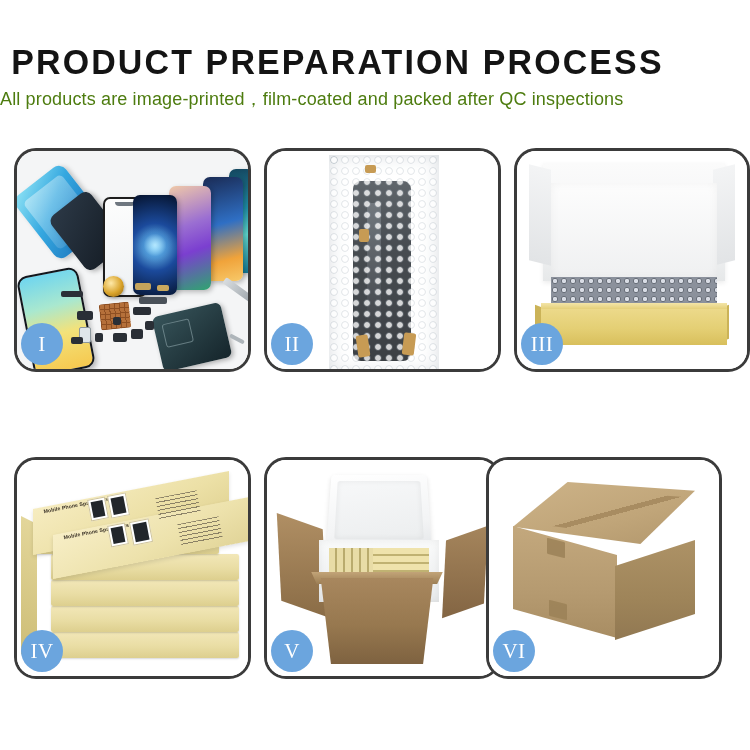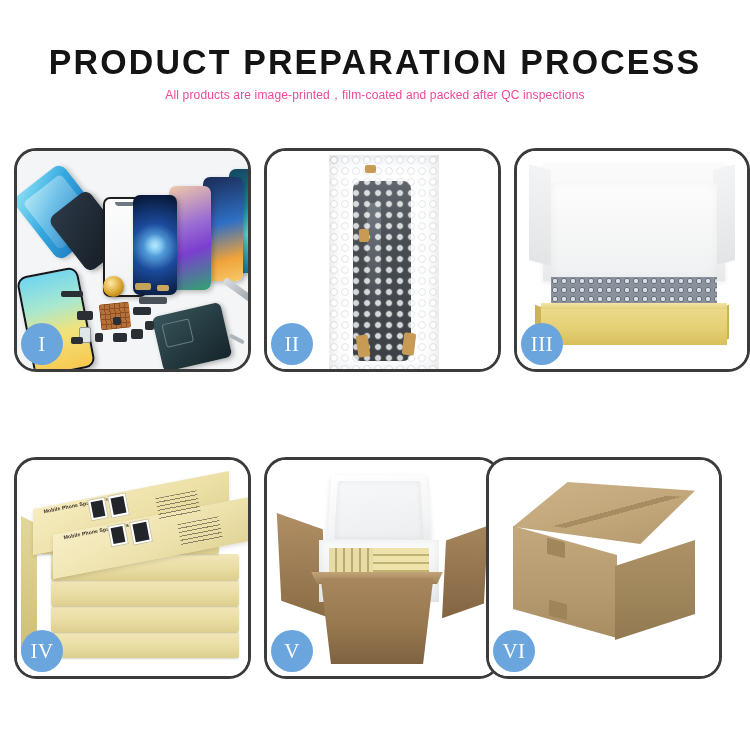--- a/index.html
+++ b/index.html
@@ -14,42 +14,41 @@
     overflow: hidden;
     position: relative;
   }
 
   
   #header {
     position: absolute;
     top: 0; left: 0;
     width: 750px;
     height: 120px;
-    text-align: center;
   }
   #title {
     position: absolute;
     top: 42px; left: 0;
     width: 750px;
     font-size: 35px;
     font-weight: 700;
     letter-spacing: 2.2px;
     color: #141414;
     font-family: "Liberation Sans", sans-serif;
     transform: scaleX(0.97);
     white-space: nowrap;
   }
   #subtitle {
     position: absolute;
     top: 87px; left: 0;
     width: 750px;
-    font-size: 12px;
+    font-size: 18px;
     font-weight: 400;
     letter-spacing: 0.15px;
-    color: #ec4899;
+    color: #4d7c0f;
     white-space: nowrap;
   }
 
   
   #grid {
     position: absolute;
     top: 0; left: 0;
     width: 750px;
     height: 750px;
   }

